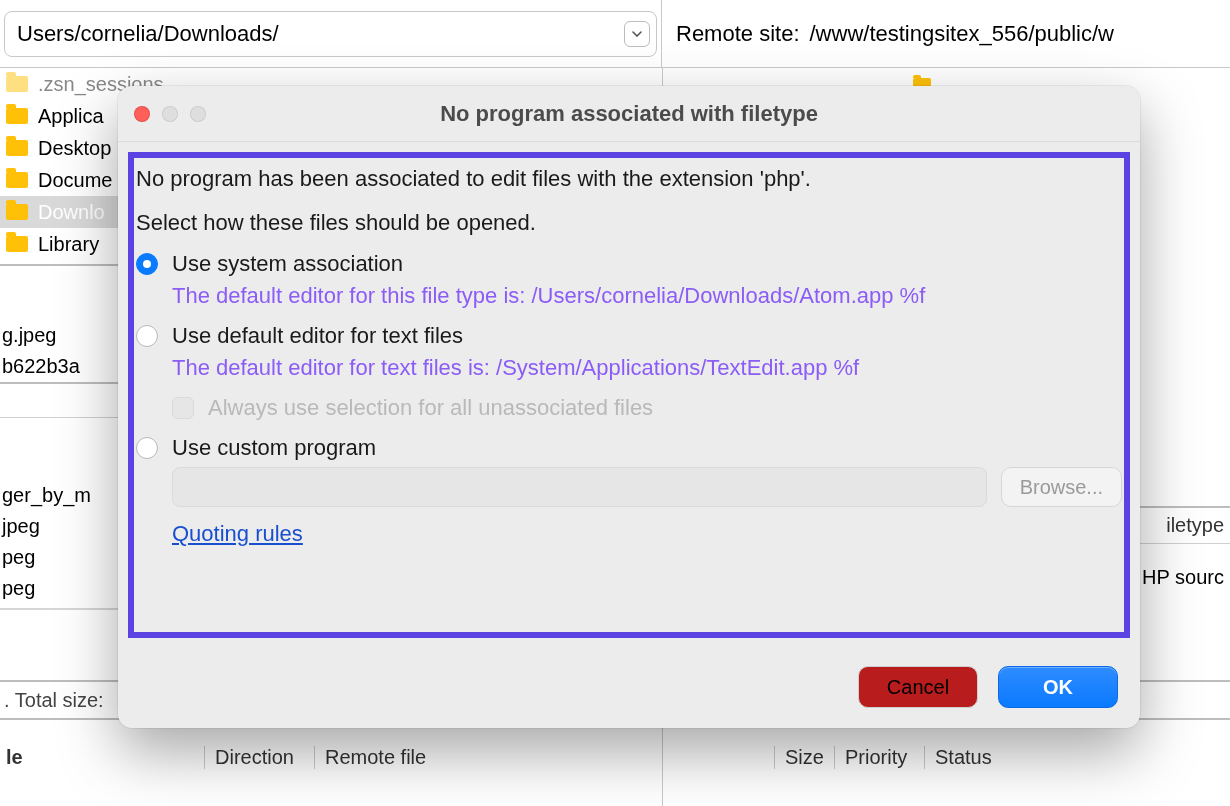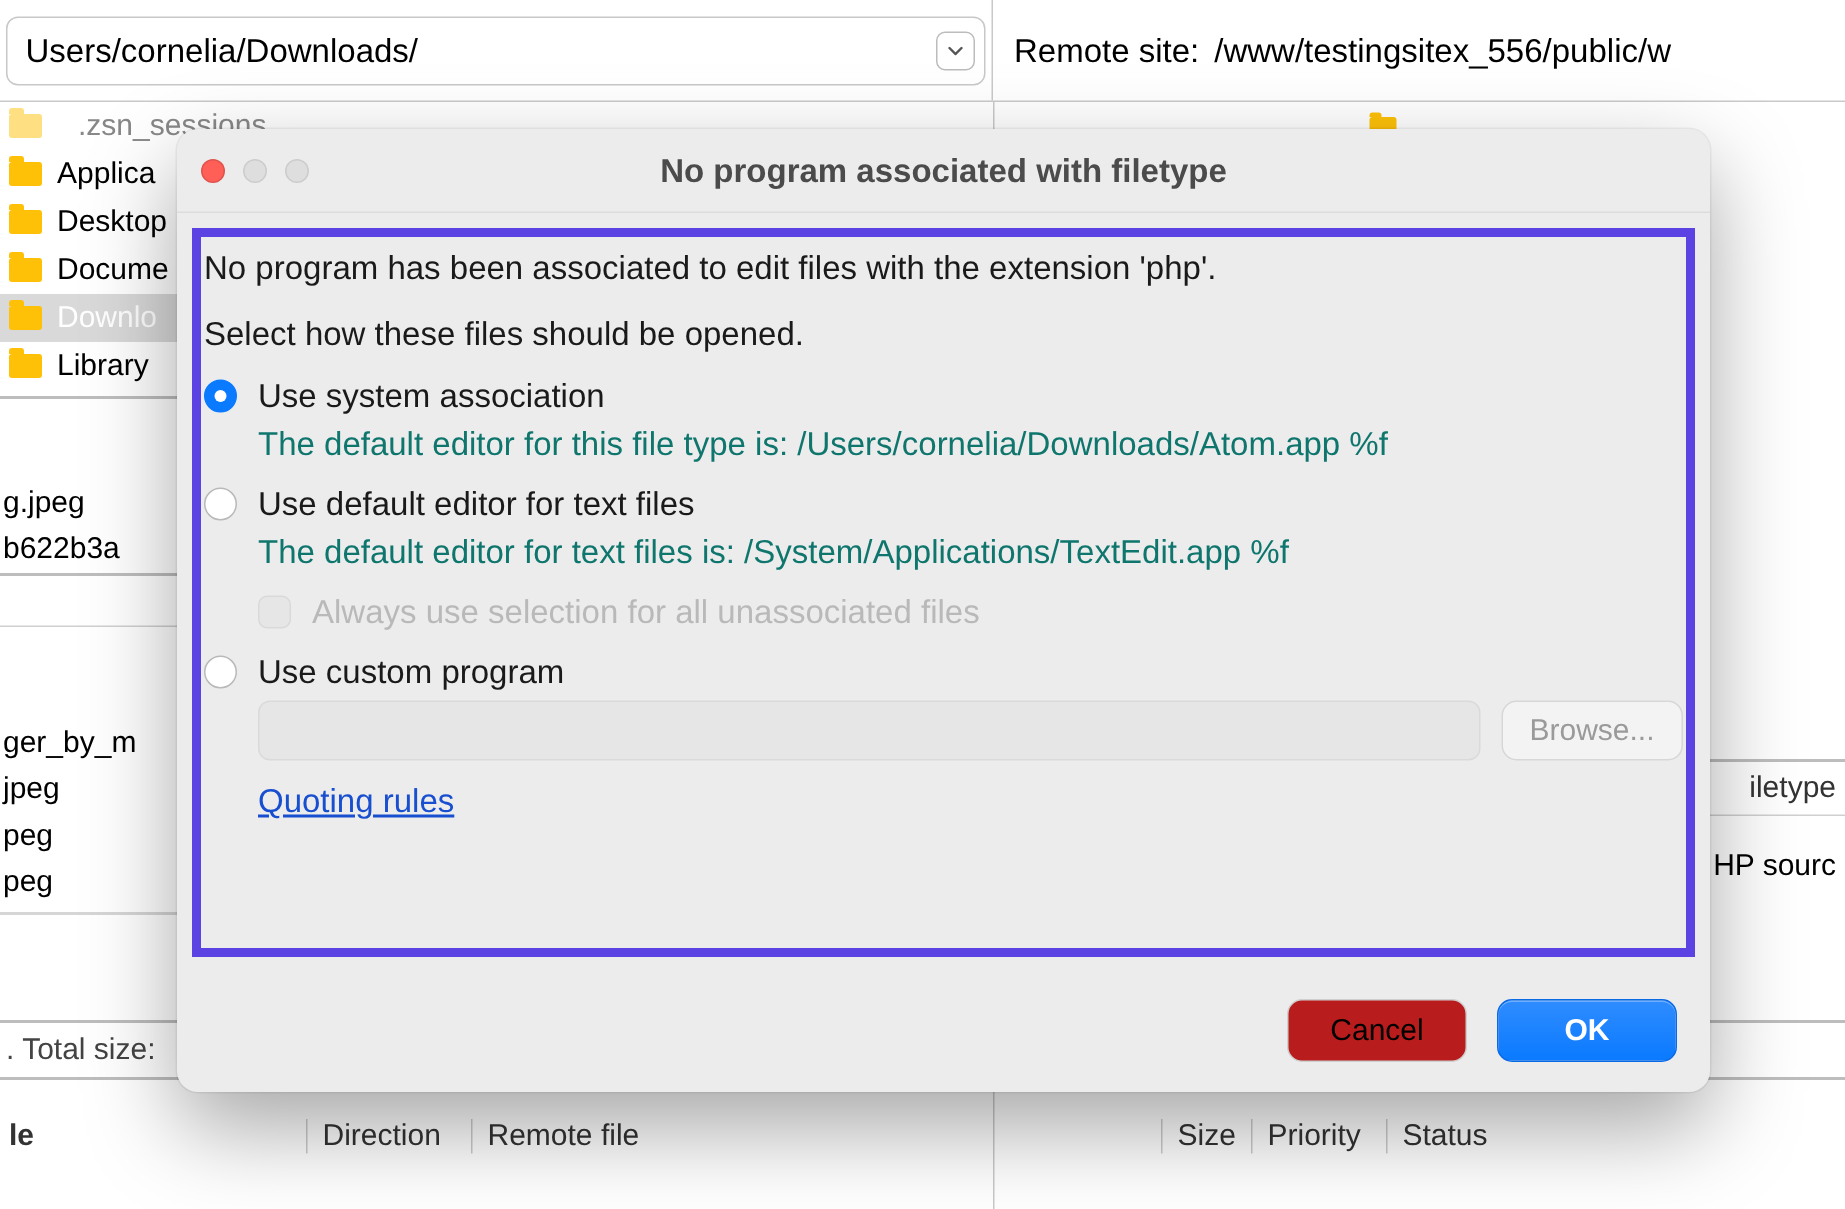--- a/index.html
+++ b/index.html
@@ -148,21 +148,21 @@
   }
   .content p { margin:0 0 14px 0; line-height:1.35;}
   .opt { display:flex; align-items:center; margin:8px 0 6px 0;}
   .radio {
     width:22px; height:22px; border-radius:50%; border:1px solid #b9b9b9;
     background:#fff; margin-right:14px; flex-shrink:0; position:relative;
     display:flex; align-items:center; justify-content:center;
   }
   .radio.checked { border-color:#0a7aff; background:#0a7aff;}
   .radio.checked::after { content:""; width:8px; height:8px; background:#fff; border-radius:50%; }
-  .subtext { margin:4px 0 14px 36px; font-size:22px; color:#0f766e;}
+  .subtext { margin:4px 0 14px 36px; font-size:22px; color:#8b5cf6;}
   .chk-row { display:flex; align-items:center; margin:4px 0 14px 36px; color:#b9b9b9;}
   .checkbox {
     width:22px; height:22px; border-radius:6px; background:#e6e6e6;
     border:1px solid #d9d9d9; margin-right:14px; flex-shrink:0;
   }
   .custom-row { display:flex; align-items:center; gap:14px; margin:6px 0 6px 36px;}
   .custom-input {
     flex:1; height:40px; border-radius:8px; border:1px solid #dadada;
     background:#e6e6e6;
   }
@@ -205,21 +205,21 @@
     </div>
     <div class="remote-col">
       <span class="remote-label">Remote site:</span>
       <div class="remote-text">
         <span>/www/testingsitex_556/public/w</span>
       </div>
     </div>
   </div>
 
   <div class="tree">
-    <div class="tree-row" style="color:#888;gap:14px;">
+    <div class="tree-row" style="color:#888;">
       <span class="folder-icon" style="opacity:0.5;"></span>
       <span class="label">.zsn_sessions</span>
     </div>
     <div class="tree-row">
       <span class="folder-icon"></span>
       <span class="label">Applica</span>
     </div>
     <div class="tree-row">
       <span class="folder-icon"></span>
       <span class="label">Desktop</span>

